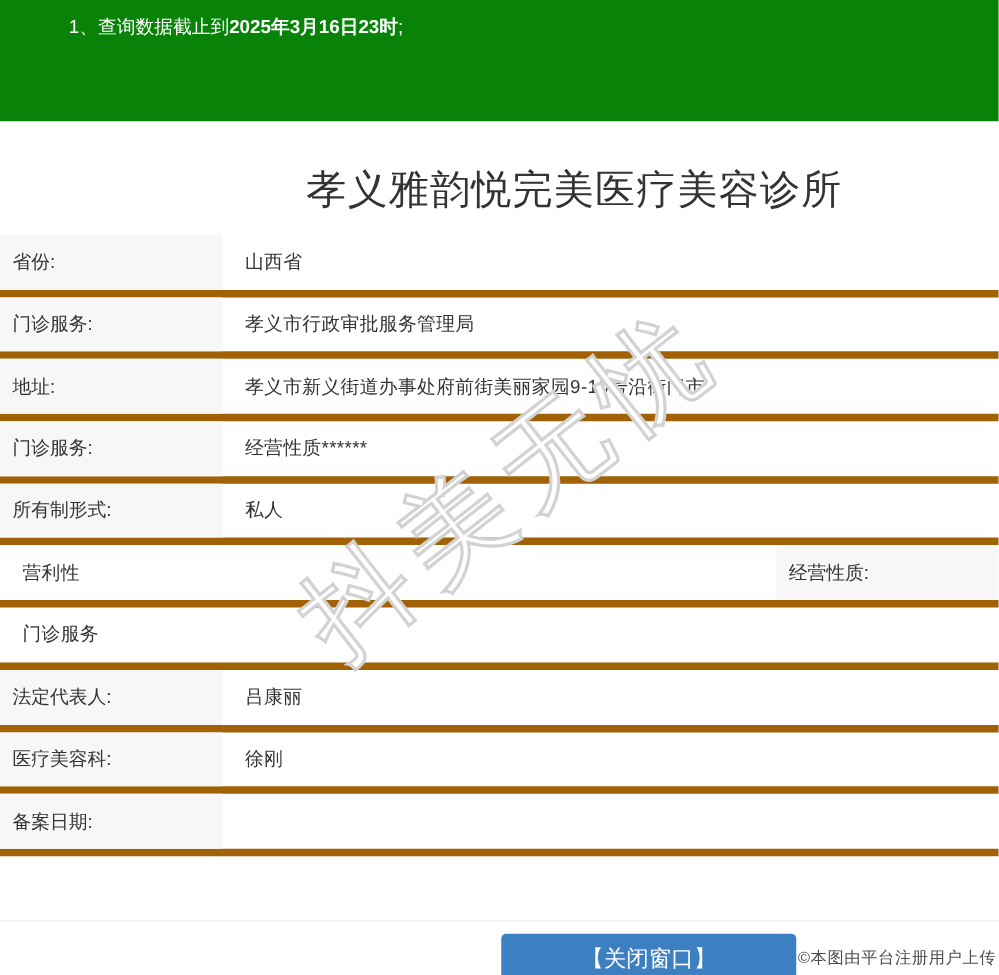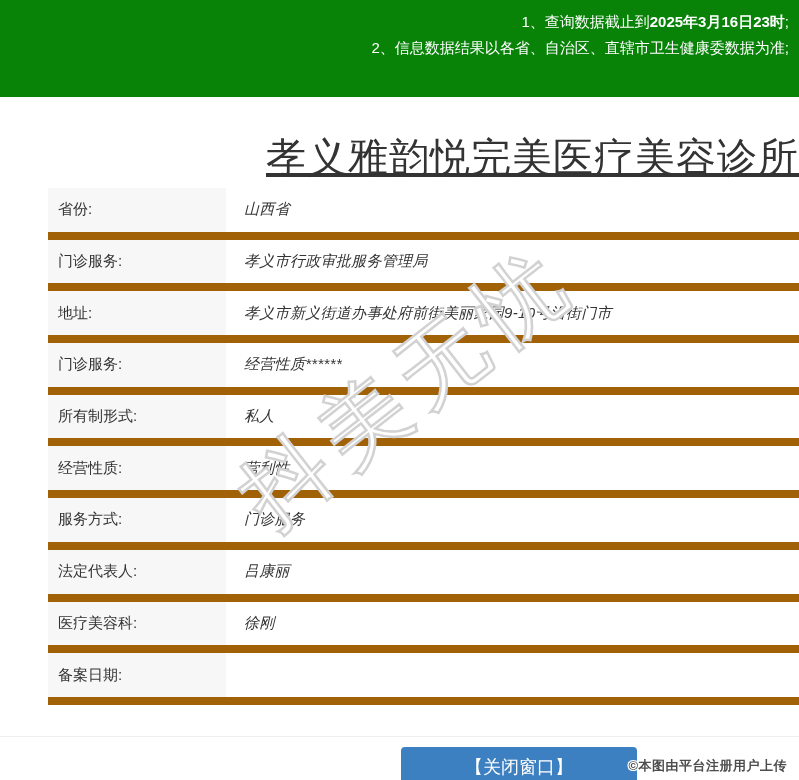--- a/index.html
+++ b/index.html
@@ -8,49 +8,46 @@
     background:#ffffff;
     font-family:"Liberation Sans","DejaVu Sans",sans-serif;
     color:#333333;
   }
 
   
   .banner {
     width:100%; height:97px; box-sizing:border-box;
     background:#088308;
     padding:9px 10px 0 55px;
-    text-align:right;
   }
   .notice-line {
     color:#ffffff; font-size:15px; line-height:26px; white-space:nowrap;
   }
   .notice-line b { font-weight:700; }
 
   
   .page-title {
     position:absolute; top:130px; left:245px; right:0;
-    margin:0; text-align:right;
-    font-size:40px; font-weight:500; color:#333333; letter-spacing:1px;
+    margin:0; text-align:left;
+    font-size:32px; font-weight:500; color:#333333; letter-spacing:1px;
     white-space:nowrap;
-    text-decoration:underline;
   }
 
   
   .info-table { position:absolute; top:188px; left:0; width:799px; }
   .row {
     display:flex; height:43.7px; align-items:stretch;
-    border-bottom:8px solid #a16207;
-    margin-left:48px;
+    border-bottom:6px solid #a16207;
   }
   .cell { display:flex; align-items:center; font-size:15px; color:#333333; }
   .label-cell {
     width:178px; box-sizing:border-box; padding-left:10px;
     background:#f7f7f7;
   }
-  .value-cell { flex:1; padding-left:18px; letter-spacing:0.3px;font-style:italic; }
+  .value-cell { flex:1; padding-left:18px; letter-spacing:0.3px; }
 
   
   .watermark {
     position:absolute; left:408px; top:388px; z-index:5;
     transform:translate(-50%,-50%) rotate(-38deg);
     font-size:86px; letter-spacing:12px; white-space:nowrap;
     color:#ffffff;
     -webkit-text-stroke:2.5px #d2d2d2;
     pointer-events:none;
   }
@@ -60,32 +57,31 @@
     position:absolute; top:736px; left:0; width:799px; height:1px;
     background:#efefef;
   }
   .close-btn {
     position:absolute; left:401px; top:747px; width:236px; height:40px;
     background:#3d80c1; border:none; border-radius:4px;
     color:#ffffff; font-size:18px; line-height:36px; text-align:center;
     font-family:inherit; cursor:pointer; z-index:6;
   }
   .upload-note {
-    position:absolute; right:12px; top:757px; z-index:7;
-    font-size:13px; font-weight:700; color:#4d4d4d; letter-spacing:0.5px;
+    position:absolute; right:2px; top:757px; z-index:7;
+    font-size:13px; font-weight:400; color:#4d4d4d; letter-spacing:0.5px;
     text-shadow:-1px -1px 0 #fff, 1px -1px 0 #fff, -1px 1px 0 #fff, 1px 1px 0 #fff,
                 -1px 0 0 #fff, 1px 0 0 #fff, 0 -1px 0 #fff, 0 1px 0 #fff;
   }
 </style>
 </head>
 <body>
 
 <div class="banner">
   <div class="notice-line"><span>1、查询数据截止到</span><b>2025年3月16日23时</b><span>;</span></div>
-  <div class="notice-line"><span>2、信息数据结果以各省、自治区、直辖市卫生健康委数据为准;</span><b></b><span></span></div>
 </div>
 
 <h1 class="page-title">孝义雅韵悦完美医疗美容诊所</h1>
 
 <div class="info-table">
   <div class="row">
     <div class="cell label-cell">省份:</div>
     <div class="cell value-cell">山西省</div>
   </div>
 
@@ -104,26 +100,25 @@
     <div class="cell label-cell">门诊服务:</div>
     <div class="cell value-cell">经营性质******</div>
   </div>
 
   <div class="row">
     <div class="cell label-cell">所有制形式:</div>
     <div class="cell value-cell">私人</div>
   </div>
 
   <div class="row">
+    <div class="cell value-cell">营利性</div>
     <div class="cell label-cell">经营性质:</div>
-    <div class="cell value-cell">营利性</div>
   </div>
 
   <div class="row">
-    <div class="cell label-cell">服务方式:</div>
     <div class="cell value-cell">门诊服务</div>
   </div>
 
   <div class="row">
     <div class="cell label-cell">法定代表人:</div>
     <div class="cell value-cell">吕康丽</div>
   </div>
 
   <div class="row">
     <div class="cell label-cell">医疗美容科:</div>

